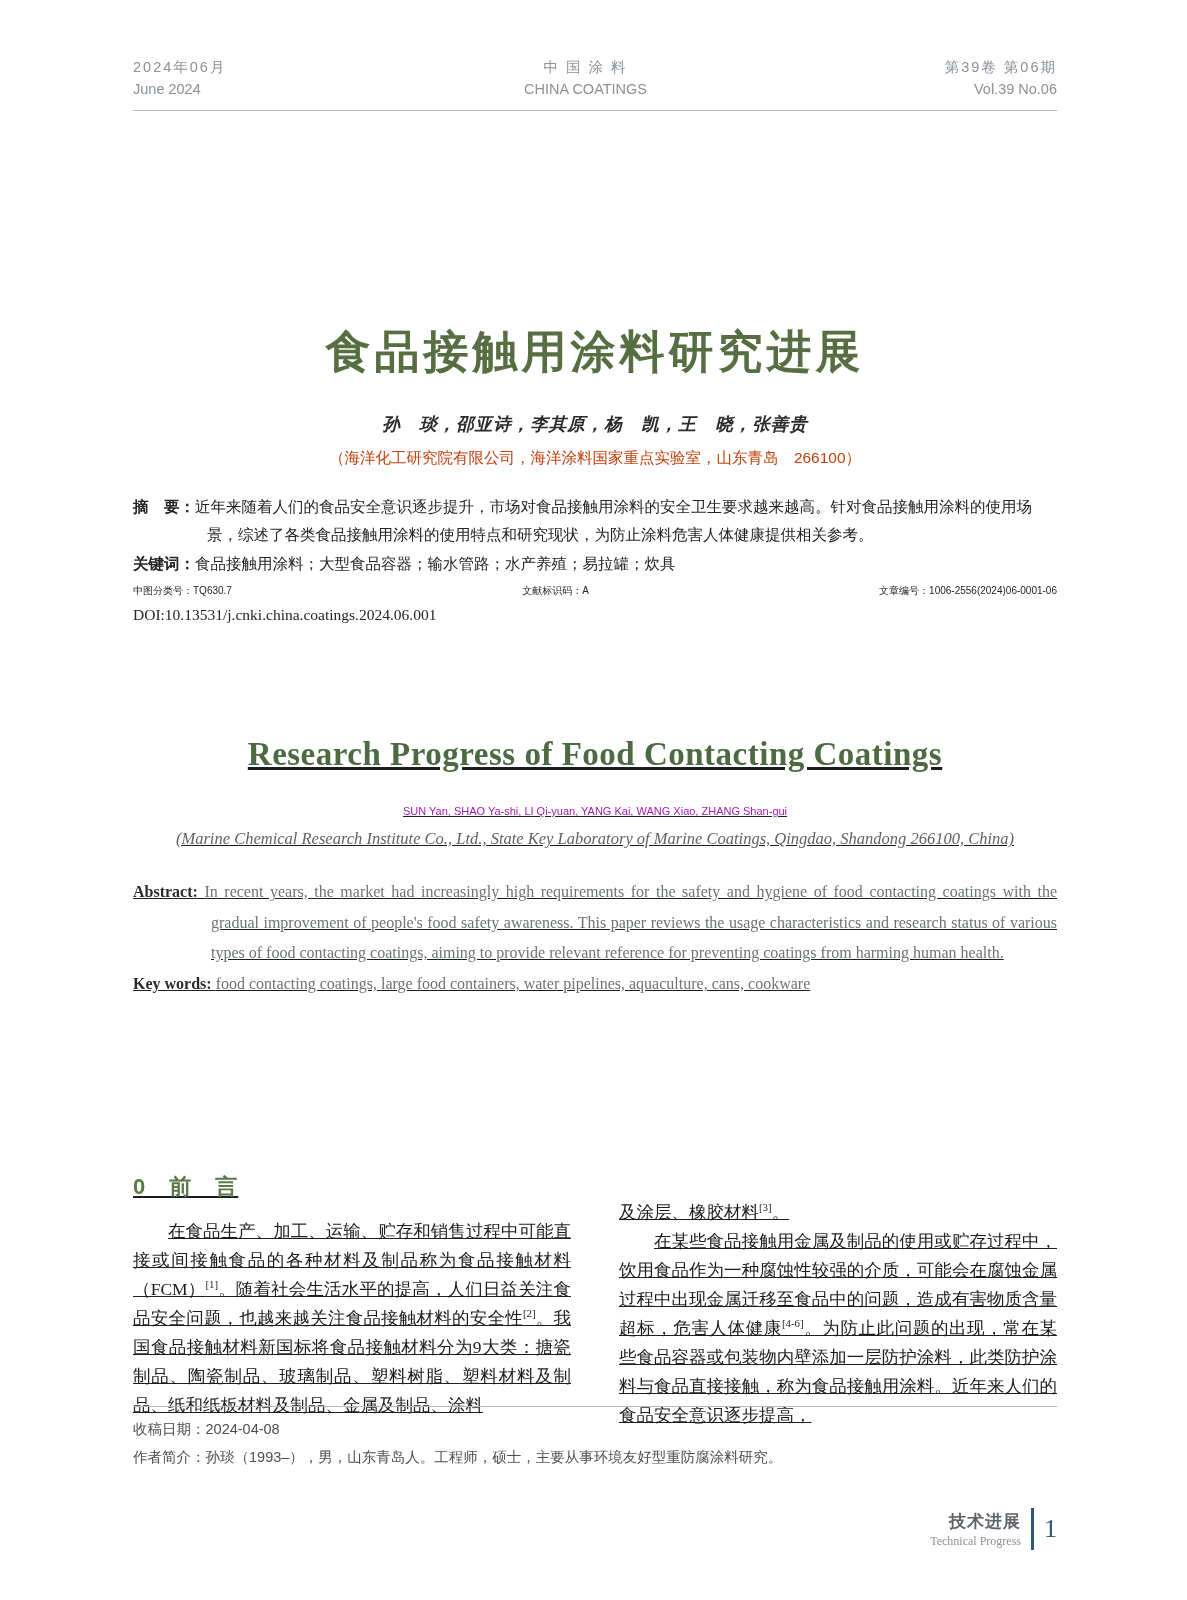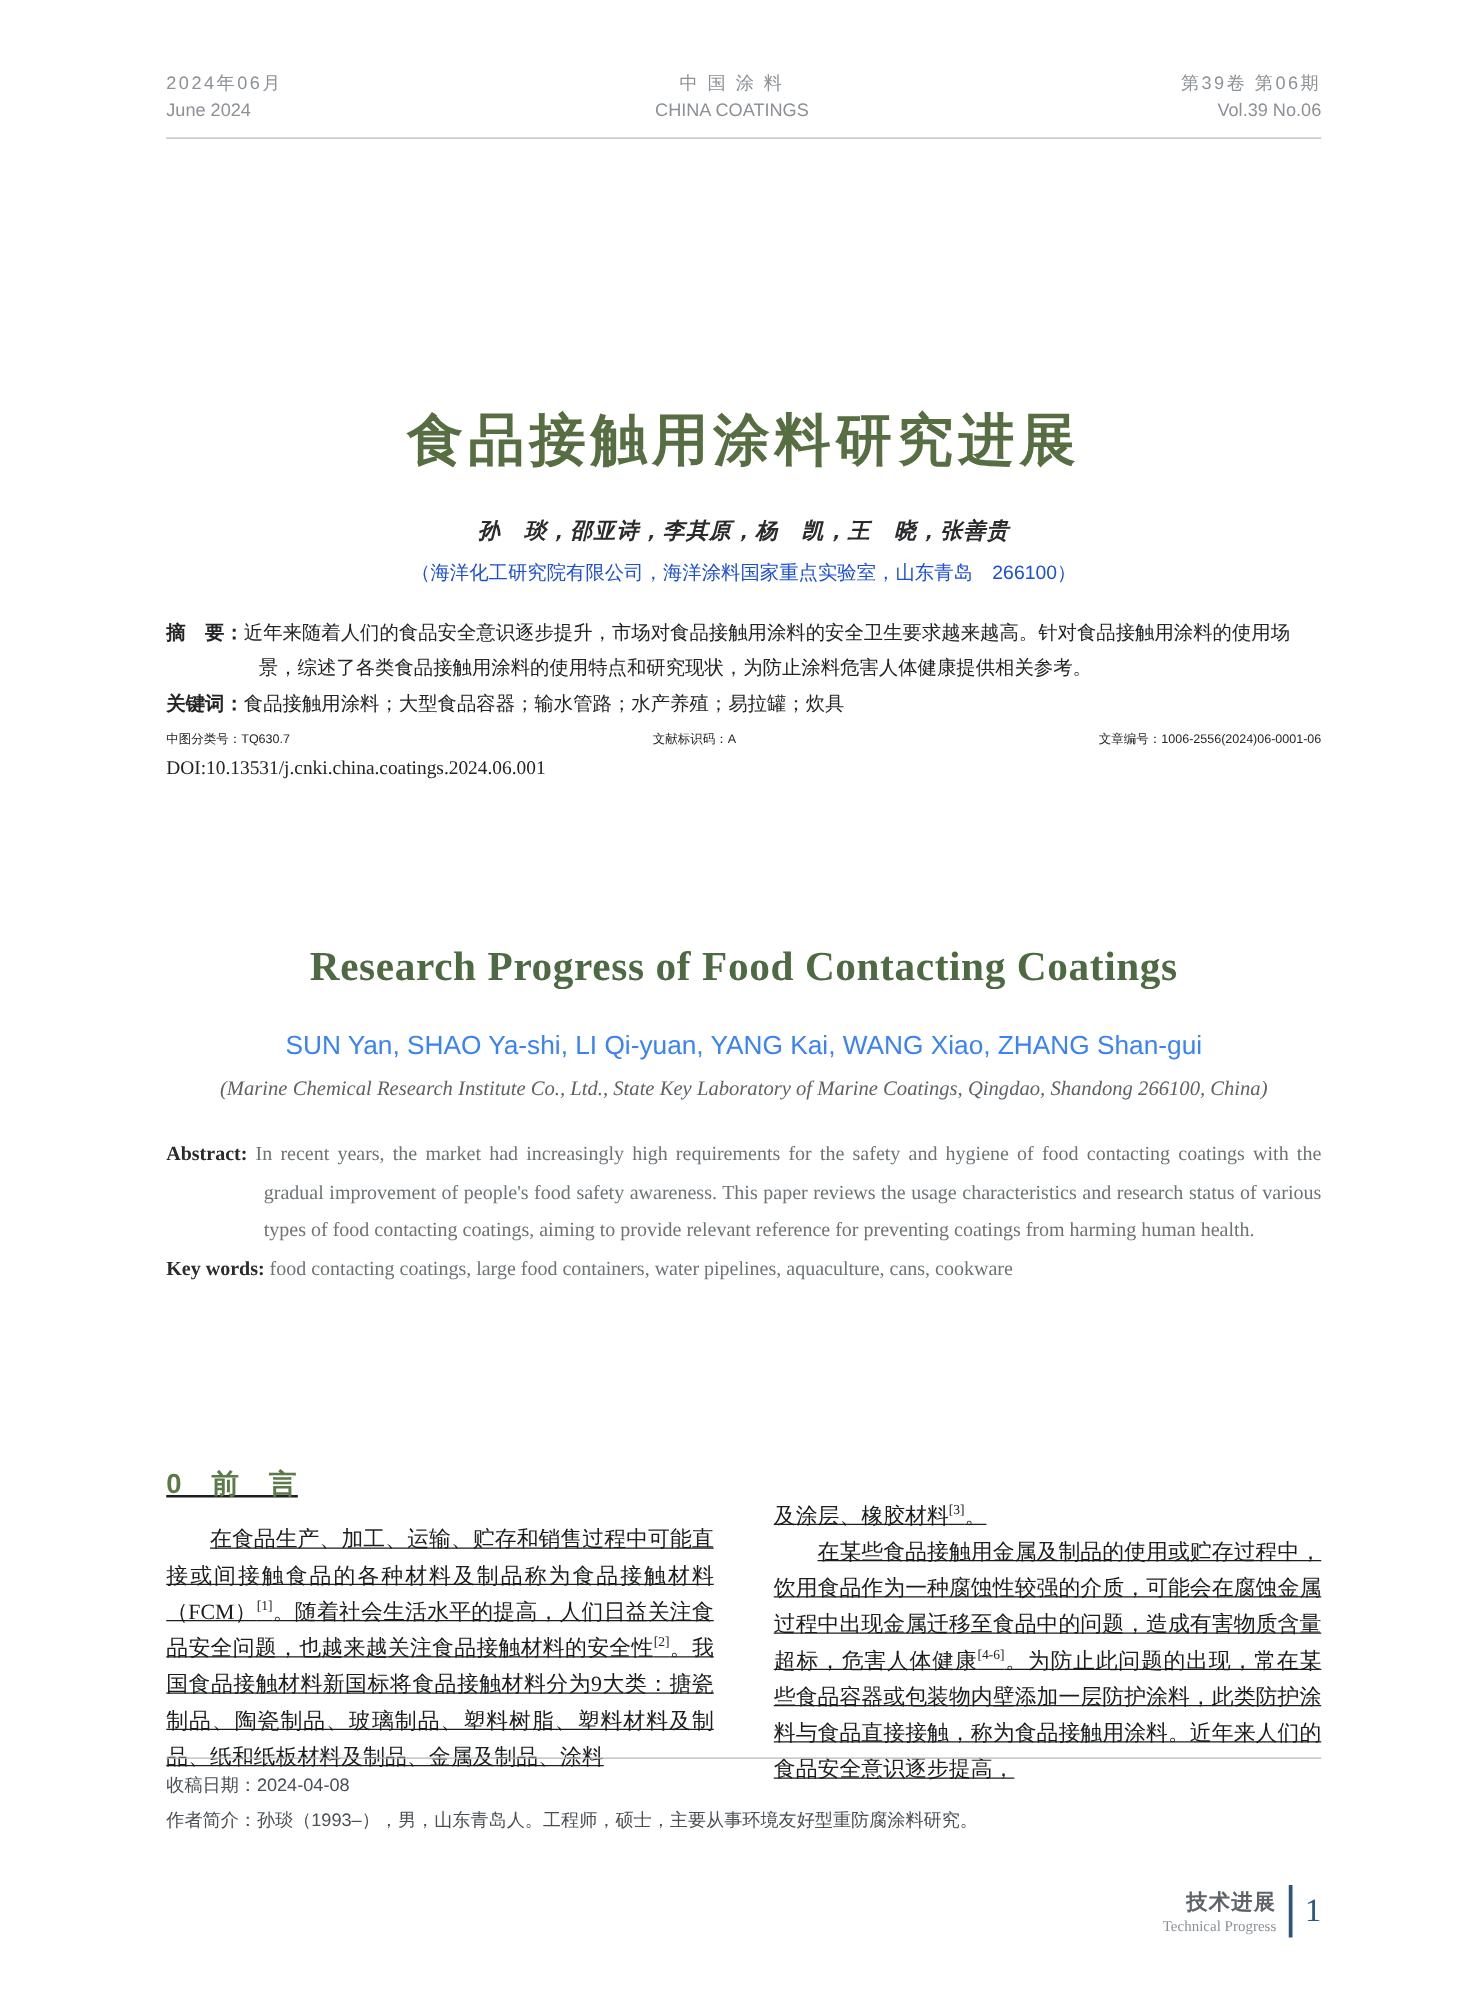--- a/index.html
+++ b/index.html
@@ -20,36 +20,36 @@
   .page-header .right { text-align: right; }
   .hdr-cn { letter-spacing: 2px; }
 
   
   .title-block { top: 322px; text-align: center; }
   .cn-title {
     font-size: 45px; font-weight: 700; color: #566e41; letter-spacing: 4px;
     font-family: Liberation Serif, serif;
   }
   .cn-authors { margin-top: 30px; font-size: 17.5px; font-weight: 600; color: #2a2b2d; letter-spacing: 1px; font-style: italic; }
-  .cn-affil { margin-top: 12px; font-size: 15.5px; color: #1d4ed8; }
+  .cn-affil { margin-top: 12px; font-size: 15.5px; color: #c2410c; }
 
   .cn-abstract-wrap { margin-top: 24px; text-align: left; font-size: 15.5px; line-height: 1.78; color: #232426; }
   .hang-cn { padding-left: 74px; text-indent: -74px; }
   .lbl { font-weight: 700; }
   .kw-line { margin-top: 2px; }
   .meta-row { margin-top: 6px; display: flex; justify-content: space-between; font-size: 10px; color: #232426; }
   .doi-line { margin-top: 8px; font-family: "Liberation Serif", serif; font-size: 15.5px; color: #232426; text-align: left; }
 
   
-  .en-block { top: 756px; text-align: center; }
+  .en-block { top: 736px; text-align: center; text-decoration: underline; }
   .en-title {
     font-family: "Liberation Serif", serif; font-weight: 700;
     font-size: 33px; color: #4d6a42; letter-spacing: 0.5px;
   }
-  .en-authors { margin-top: 32px; font-size: 21px; color: #3b82f6; }
+  .en-authors { margin-top: 32px; font-size: 11px; color: #a21caf; }
   .en-affil { margin-top: 12px; font-family: "Liberation Serif", serif; font-style: italic; font-size: 16.5px; color: #5e6367; }
   .en-abstract-wrap { margin-top: 28px; text-align: justify; font-family: "Liberation Serif", serif; font-size: 16px; line-height: 1.92; color: #6e7376; }
   .hang-en { padding-left: 78px; text-indent: -78px; }
   .lbl-en { font-weight: 700; color: #2a2b2d; font-family: "Liberation Serif", serif; }
 
   
   .columns { top: 1168px; display: flex; gap: 48px; text-decoration: underline; }
   .col { flex: 1 1 0; font-family: "Liberation Serif", serif; font-size: 17.5px; line-height: 29px; text-align: justify; color: #1b1c1e; }
   .col-right { padding-top: 30px; }
   .sec-heading {

